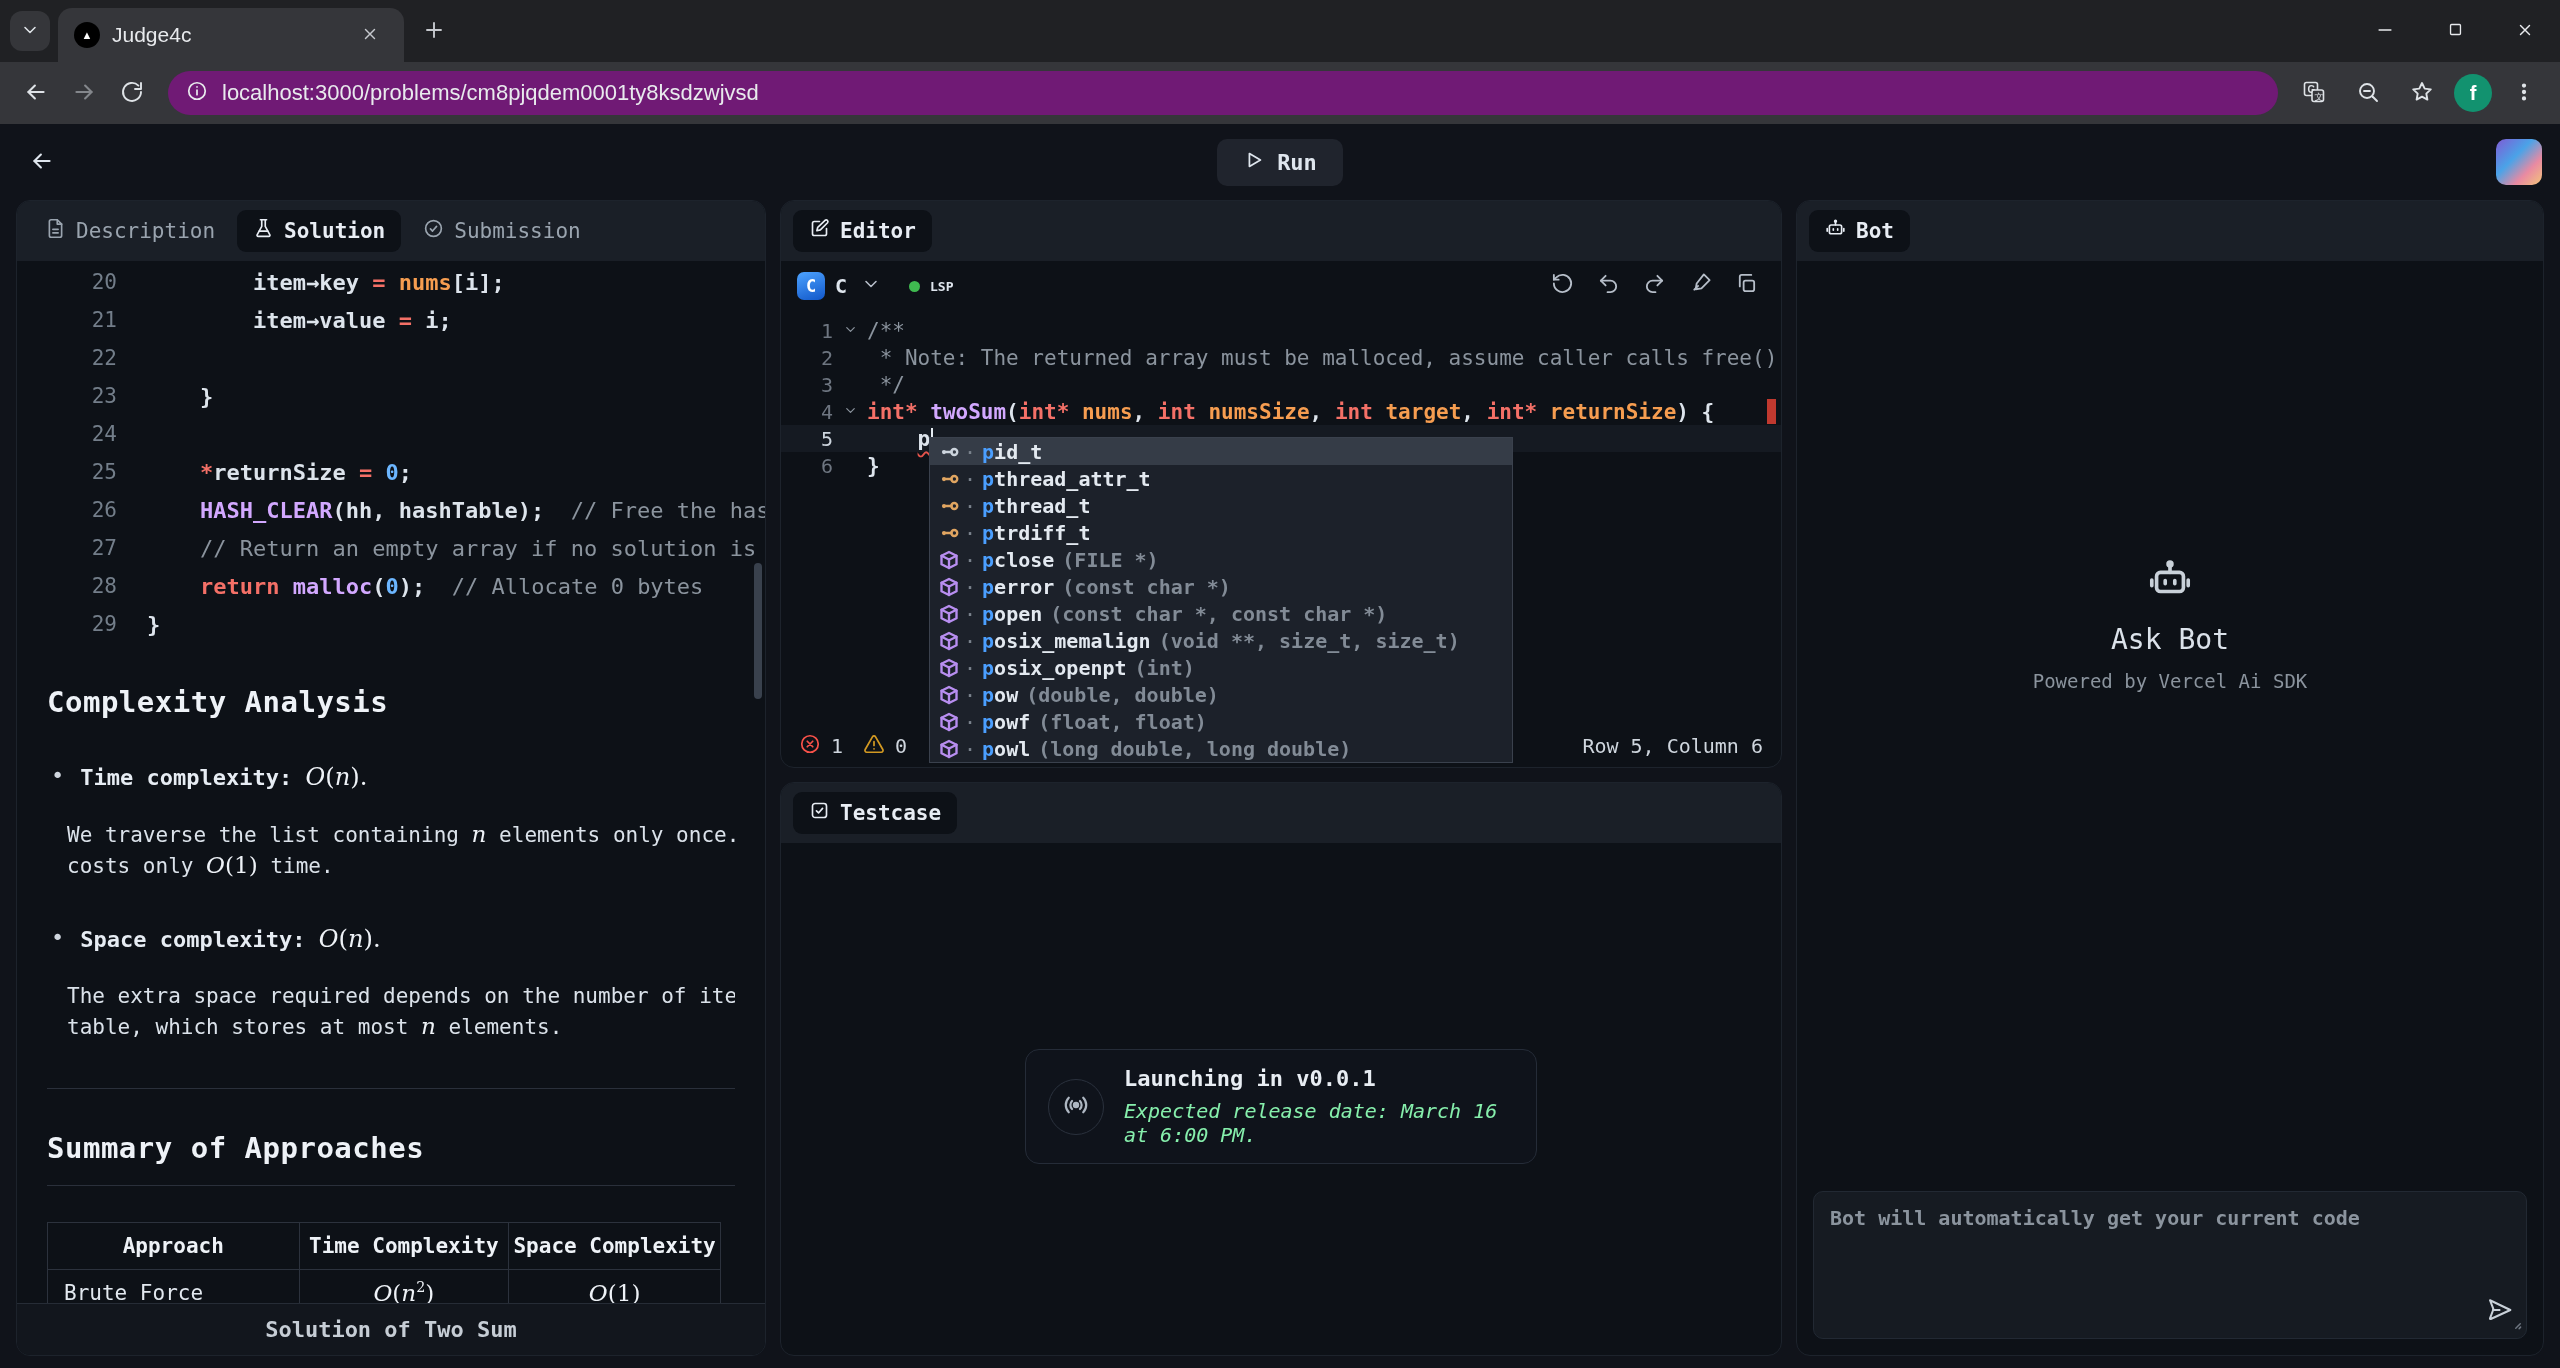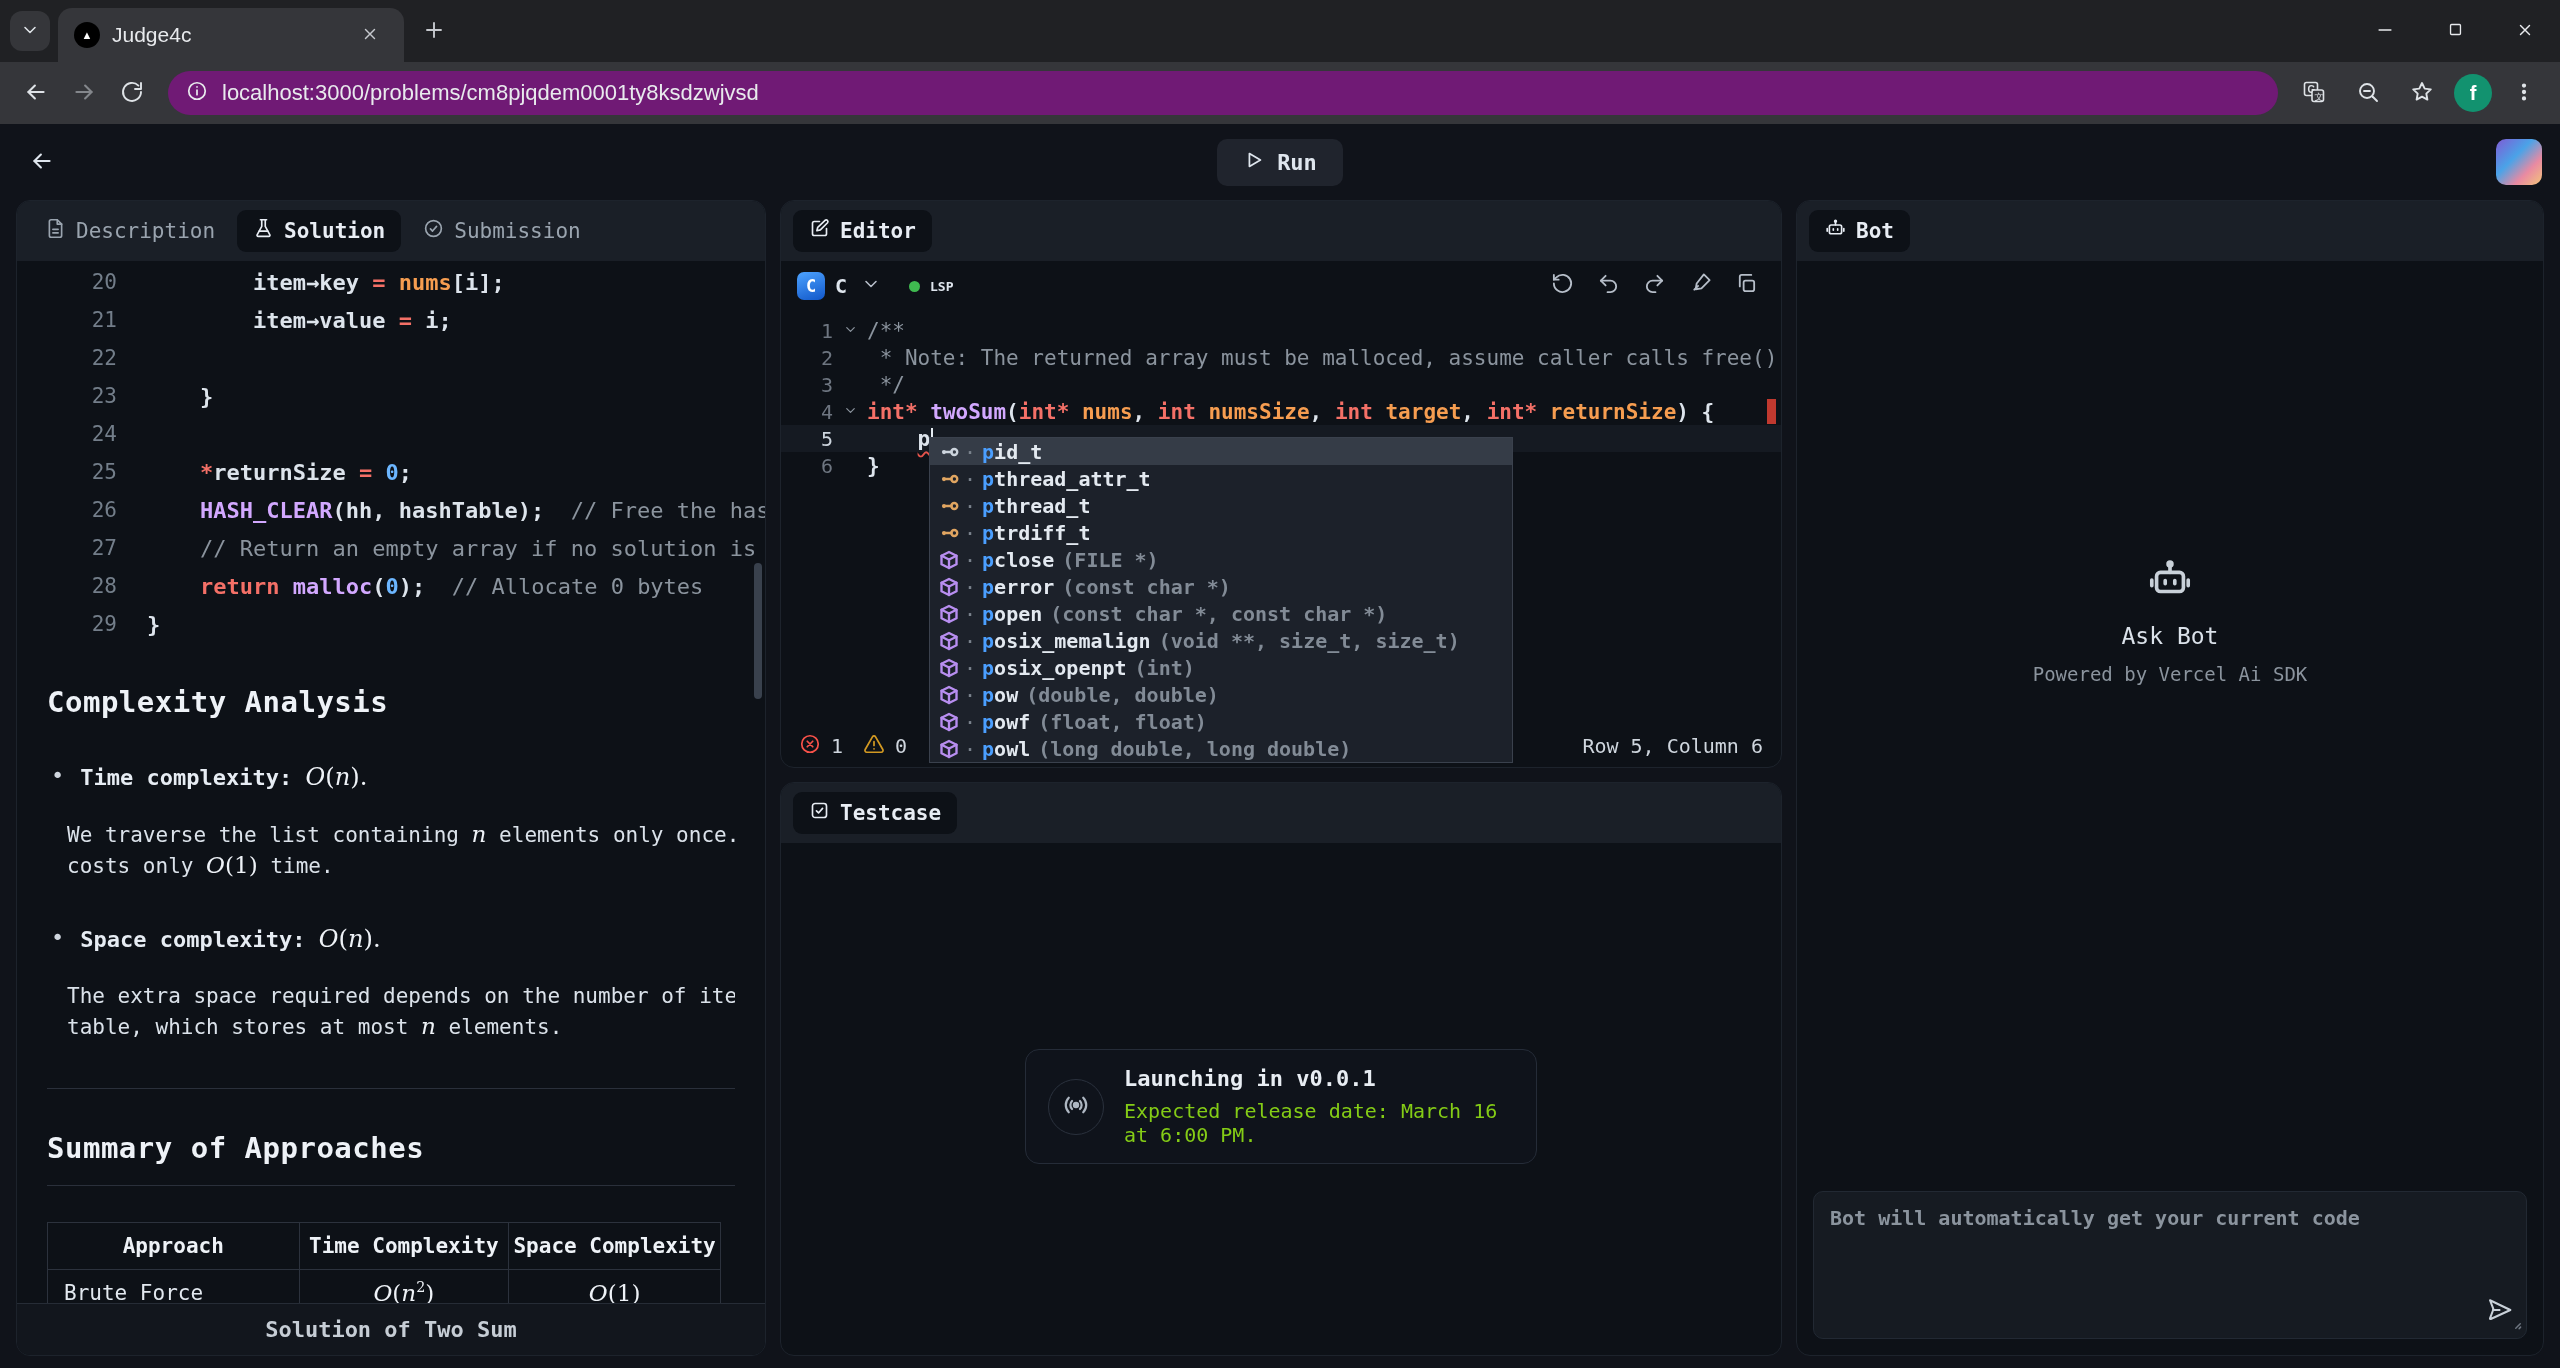--- a/index.html
+++ b/index.html
@@ -105,26 +105,26 @@
   .ed-status { flex:none; height:42px; display:flex; align-items:center; justify-content:space-between; padding:0 18px; font-size:20px; color:#cfd6de; }
   .st-left { display:flex; align-items:center; gap:10px; }
   .st-err { color:#f85149; display:grid; place-items:center; }
   .st-warn { color:#d29922; display:grid; place-items:center; margin-left:10px; }
 
   
   .tc-body { flex:1; position:relative; }
   .toast { width:512px; margin:206px auto 0; background:#0f131b; border:1px solid #252c38; border-radius:14px; display:flex; align-items:center; gap:20px; padding:16px 22px; }
   .toast-ic { width:56px; height:56px; flex:none; border:1px solid #2a313d; border-radius:50%; display:grid; place-items:center; color:#aeb7c2; }
   .toast-title { font-size:22px; font-weight:bold; color:#e8edf3; }
-  .toast-sub { font-size:20px; color:#84cc16; margin-top:8px; }
+  .toast-sub { font-size:20px; color:#86efac; margin-top:8px;font-style:italic; }
 
   
   .bot-body { flex:1; position:relative; display:flex; flex-direction:column; align-items:center; }
   .askbot { margin-top:296px; text-align:center; color:#c9d1d9; }
-  .askbot-title { font-size:23px; color:#dbe2ea; margin-top:16px; }
+  .askbot-title { font-size:28px; color:#dbe2ea; margin-top:16px; }
   .askbot-sub { font-size:19px; color:#8b949e; margin-top:14px; }
   .bot-inputwrap { position:absolute; left:16px; right:16px; bottom:16px; height:148px; background:#161b22; border:1px solid #222933; border-radius:10px; }
   .bot-input { width:100%; height:100%; background:transparent; border:none; resize:none; outline:none; color:#dbe2ea; font-family:inherit; font-size:20px; padding:14px 16px;font-weight:bold; }
   .bot-input::placeholder { color:#8b949e; }
   .sendbtn { position:absolute; right:14px; bottom:12px; background:none; border:none; color:#c9d1d9; }
   .grip { position:absolute; right:2px; bottom:2px; color:#6e7681; }
 </style>
 </head>
 <body>
 

